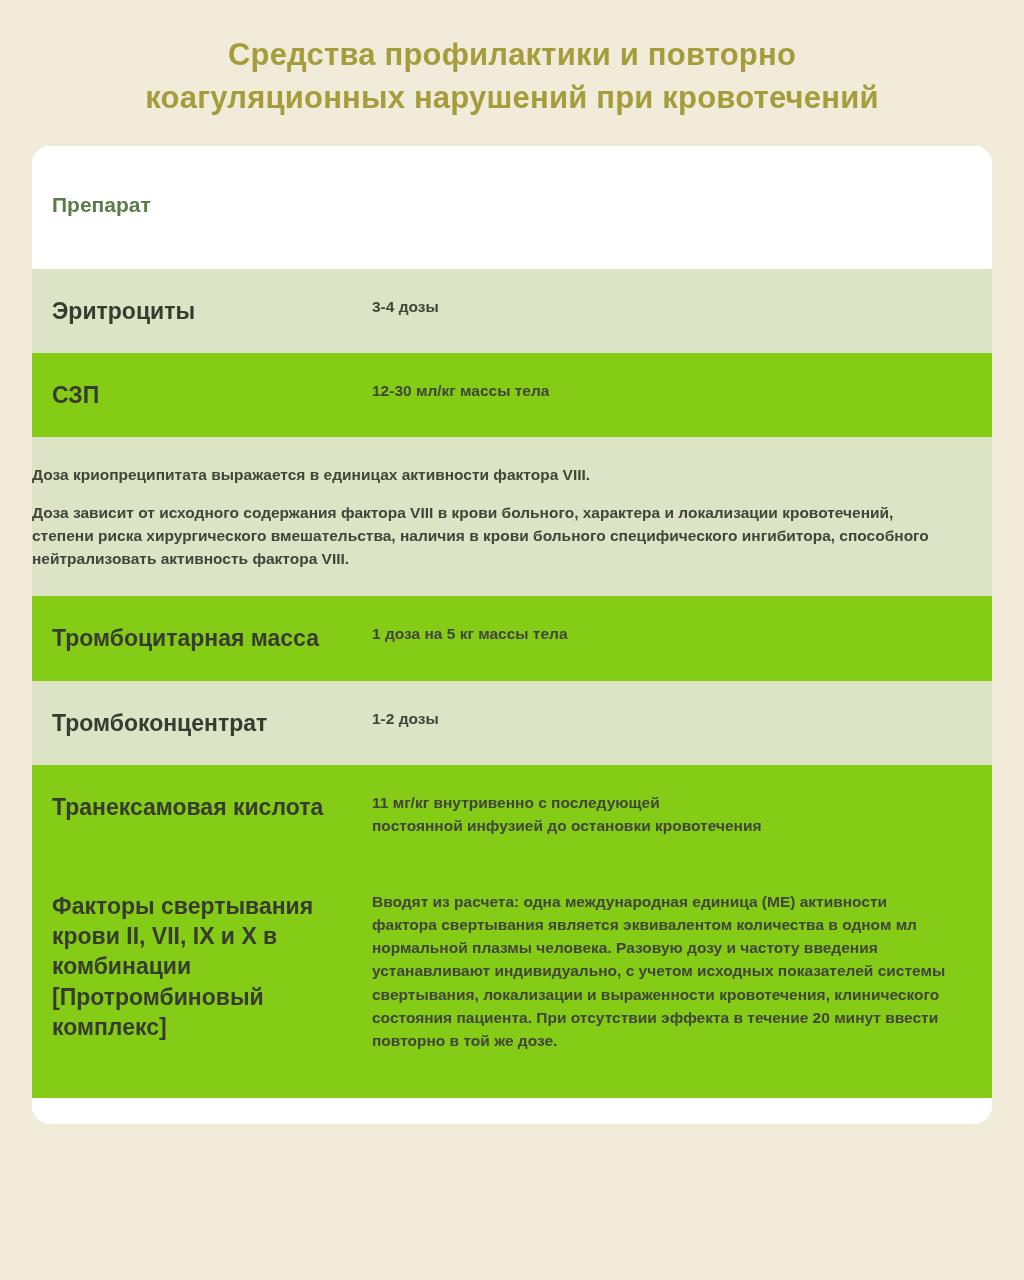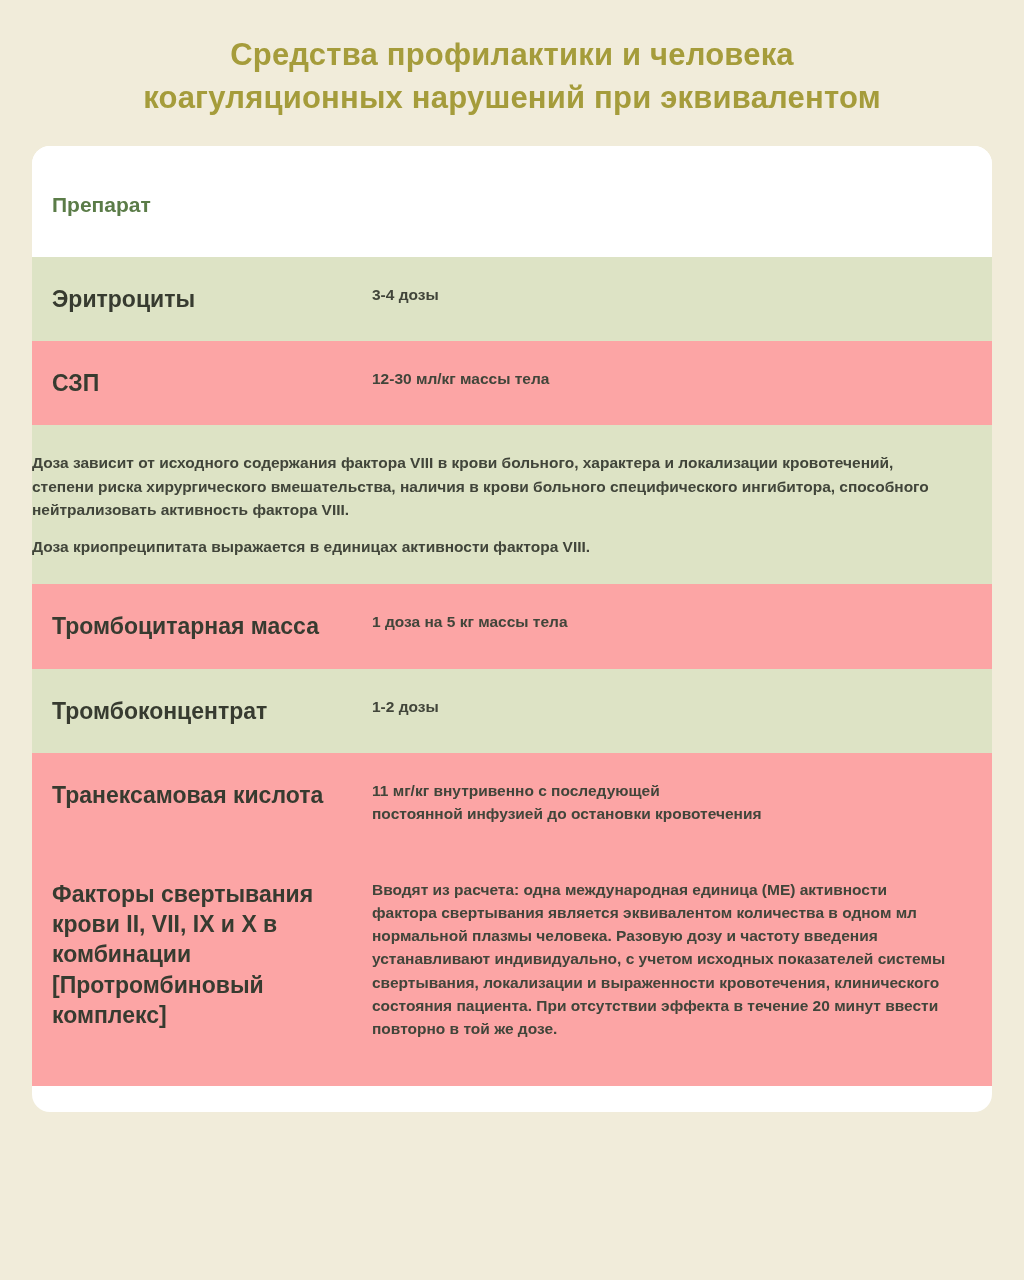--- a/index.html
+++ b/index.html
@@ -33,21 +33,21 @@
     background: #ffffff;
     border-radius: 18px;
     overflow: hidden;
     padding-bottom: 26px;
   }
   .row {
     display: flex;
     align-items: flex-start;
   }
   .row.green { background: #dde3c5; }
-  .row.white { background: #fca5a5; }
+  .row.white { background: #84cc16; }
   .cell {
     box-sizing: border-box;
     font-weight: bold;
   }
   .cell.drug {
     width: 340px;
     flex: 0 0 340px;
     padding: 27px 40px 27px 20px;
     font-size: 23px;
     font-weight: bold;
@@ -64,41 +64,41 @@
   .cell.dose p {
     margin: 0 0 14px 0;
     white-space: pre-line;
   }
   .cell.dose p:last-child { margin-bottom: 0; }
   .header-row {
     background: #ffffff;
   }
   .header-row .cell {
     padding-top: 46px;
-    padding-bottom: 40px;
+    padding-bottom: 52px;
   }
   .header-row .cell.drug,
   .header-row .cell.dose {
     font-size: 21px;
     font-weight: bold;
     color: #5b7c48;
     line-height: 1.2;
   }
   .last-row {
     padding-bottom: 20px;
   }
 </style>
 </head>
 <body>
 
 <div class="page">
 
   <h1 class="title">
-    <span>Средства профилактики и человека</span><br>
-    <span>коагуляционных нарушений при эквивалентом</span>
+    <span>Средства профилактики и повторно</span><br>
+    <span>коагуляционных нарушений при кровотечений</span>
   </h1>
 
   <div class="card">
 
     <div class="row header-row">
       <div class="cell drug">Препарат</div>
     </div>
 
     <div id="rows">
         <div class="row body-row green">
@@ -108,22 +108,22 @@
           </div>
         </div>
         <div class="row body-row white">
           <div class="cell drug">СЗП</div>
           <div class="cell dose">
             <p>12-30 мл/кг массы тела</p>
           </div>
         </div>
         <div class="row body-row green">
           <div class="cell dose">
+            <p>Доза криопреципитата выражается в единицах активности фактора VIII.</p>
             <p>Доза зависит от исходного содержания фактора VIII в крови больного, характера и локализации кровотечений, степени риска хирургического вмешательства, наличия в крови больного специфического ингибитора, способного нейтрализовать активность фактора VIII.</p>
-            <p>Доза криопреципитата выражается в единицах активности фактора VIII.</p>
           </div>
         </div>
         <div class="row body-row white">
           <div class="cell drug">Тромбоцитарная масса</div>
           <div class="cell dose">
             <p>1 доза на 5 кг массы тела</p>
           </div>
         </div>
         <div class="row body-row green">
           <div class="cell drug">Тромбоконцентрат</div>

